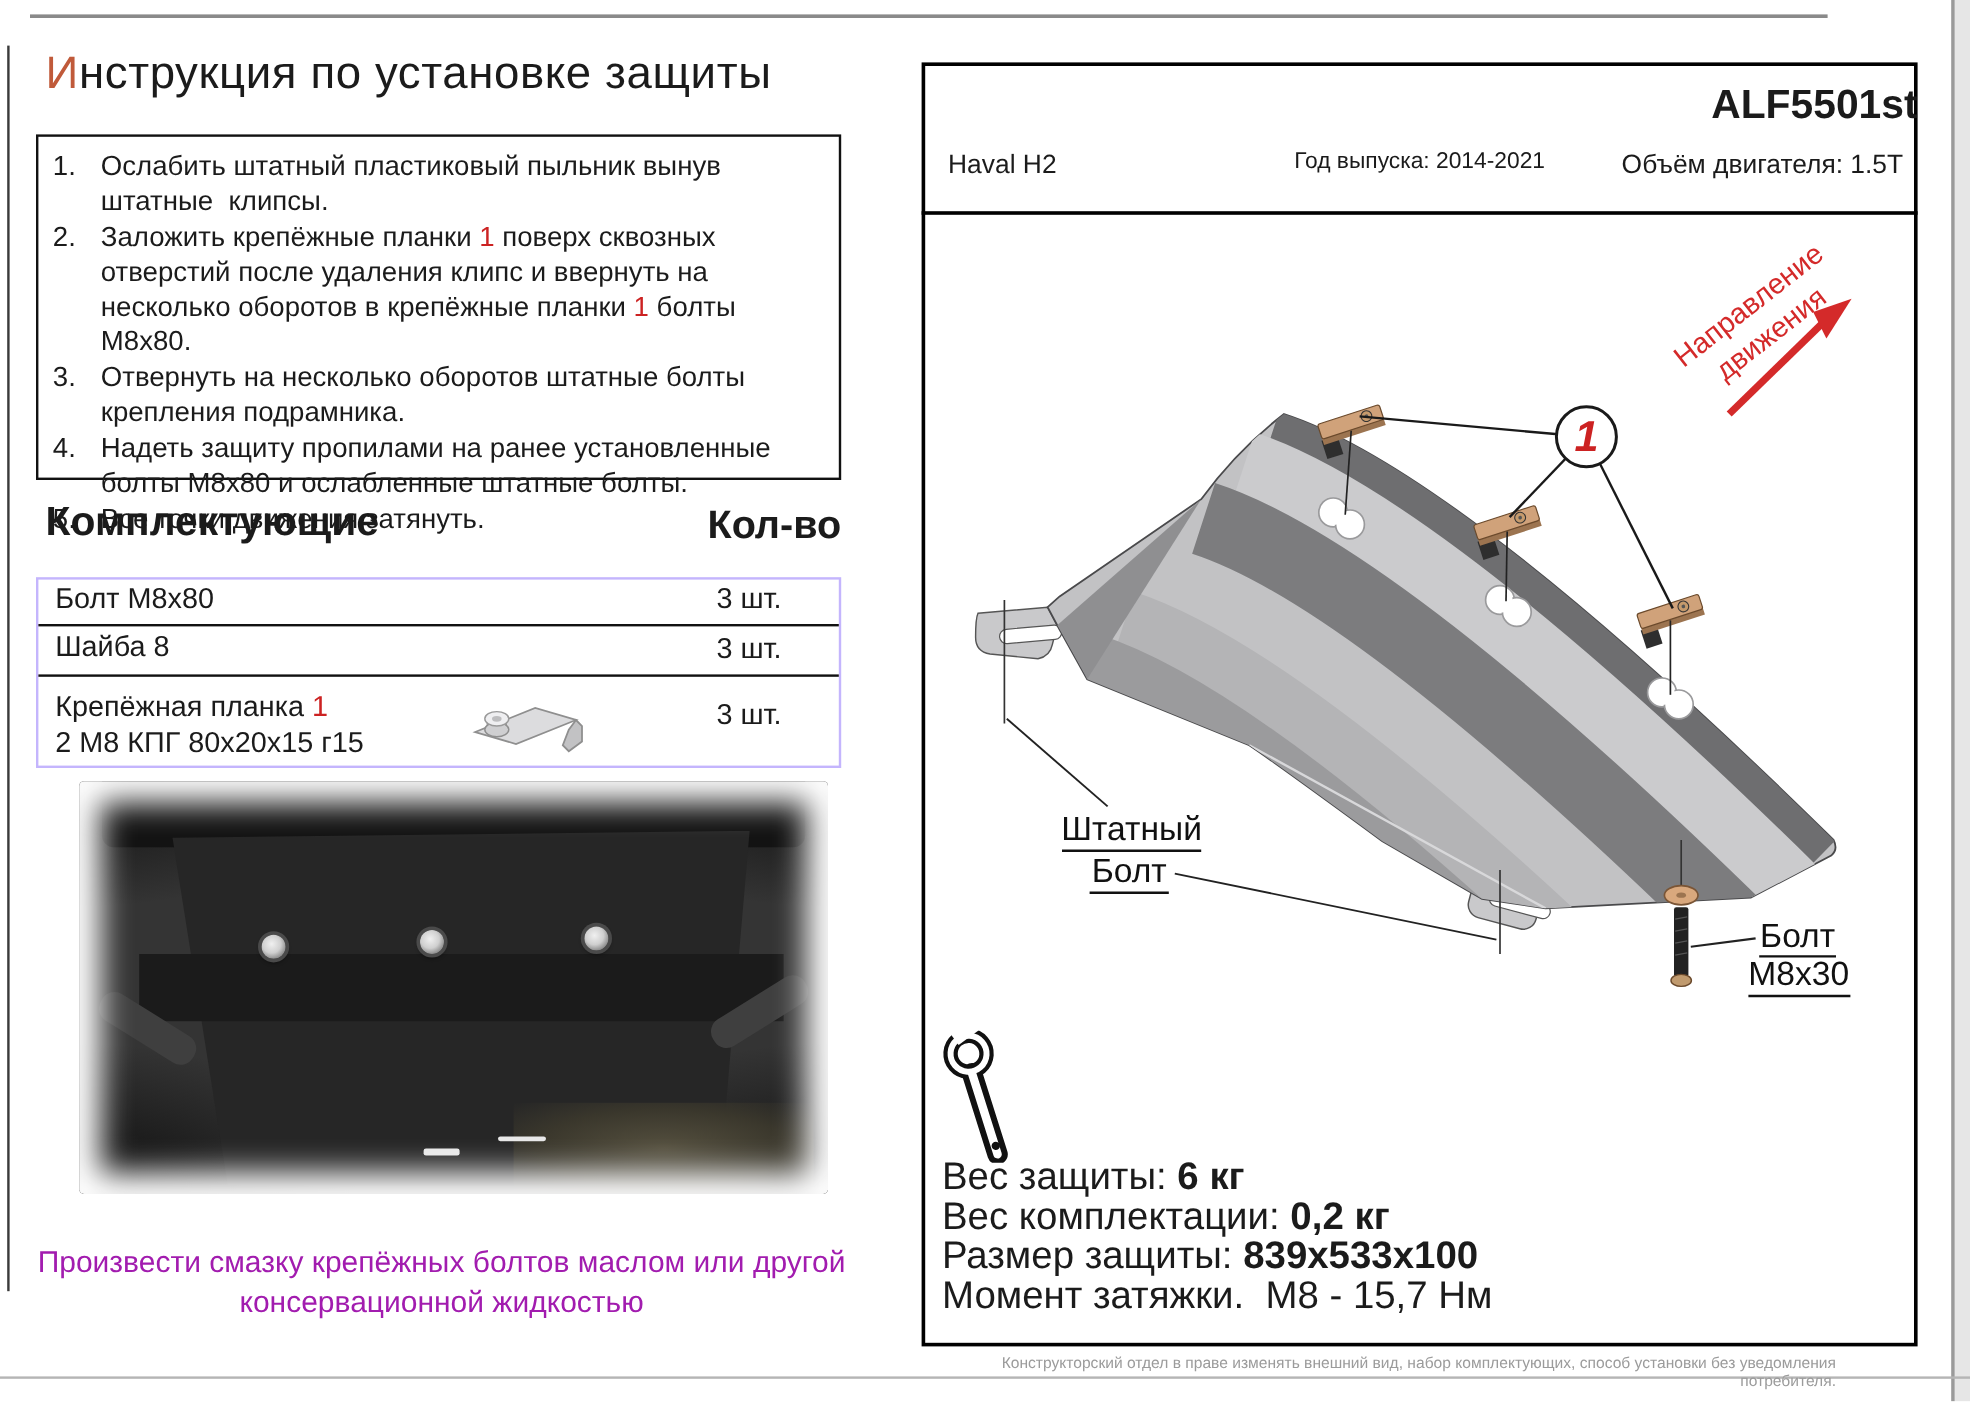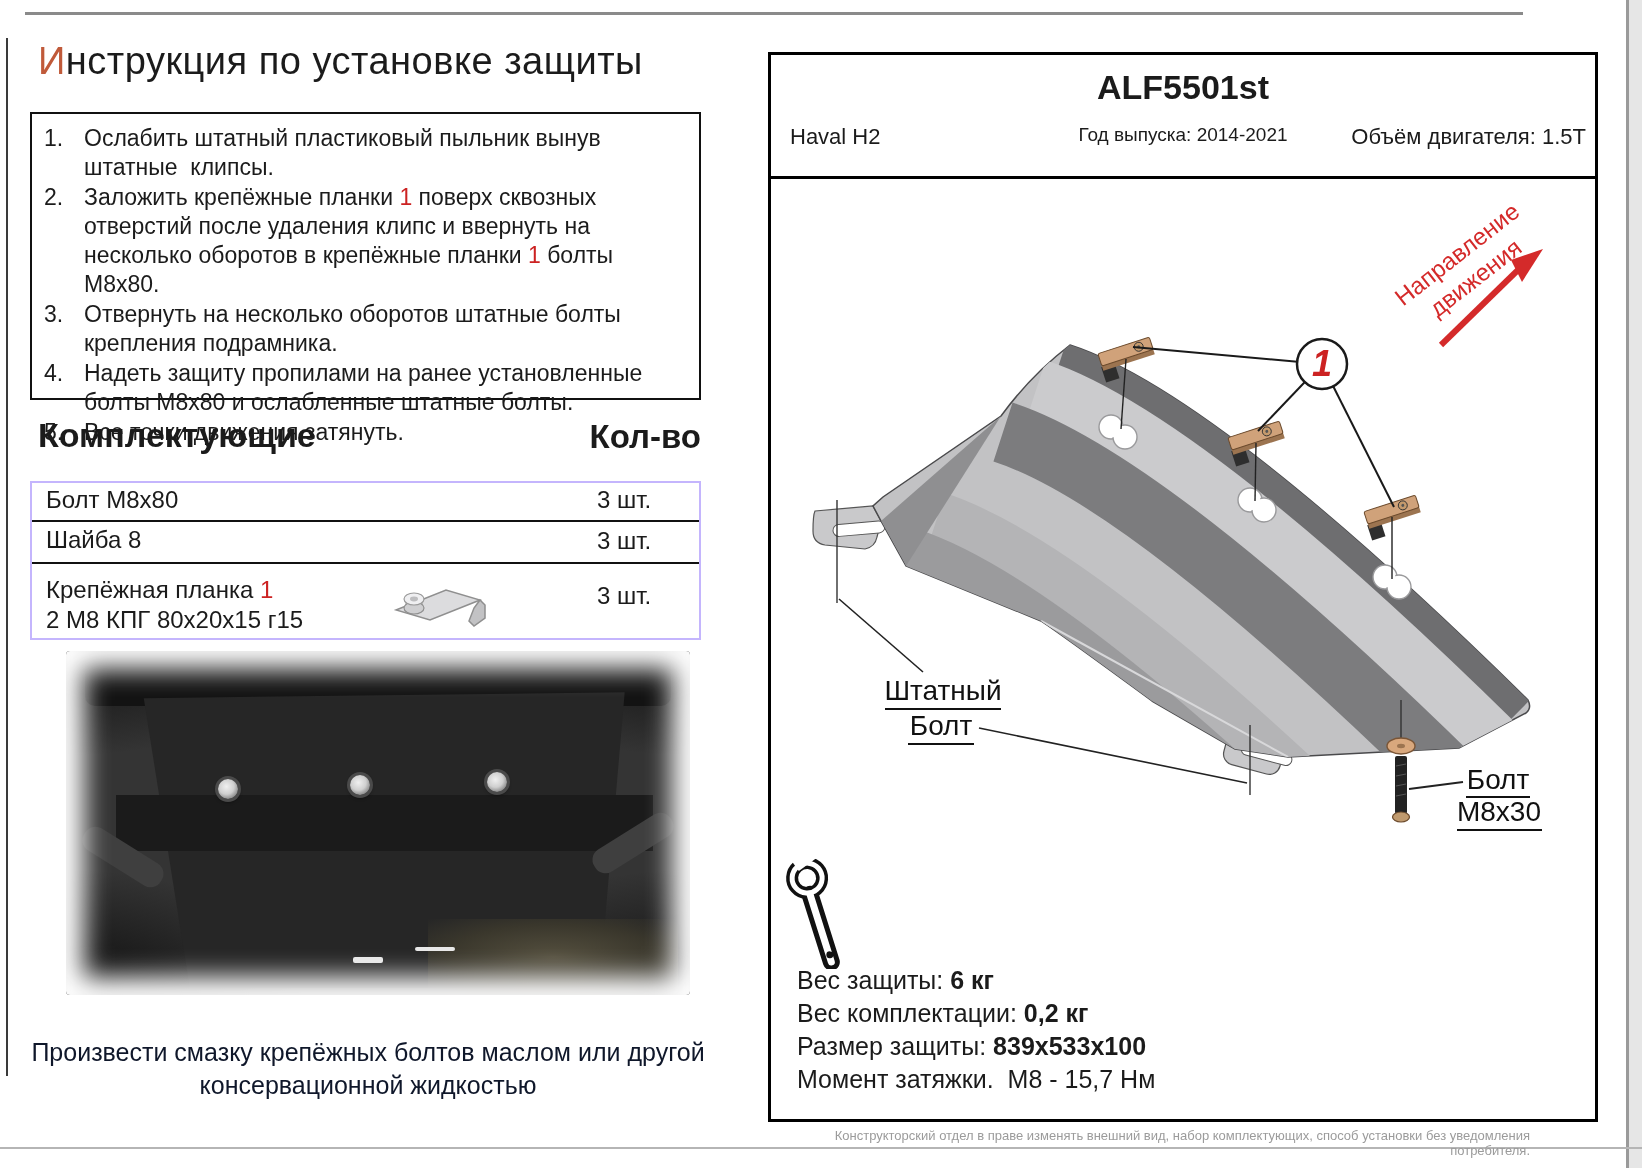--- a/index.html
+++ b/index.html
@@ -42,31 +42,31 @@
   #photo .plate-band{position:absolute;left:8%;top:42%;width:86%;height:16%;background:#1b1b1b;}
   #photo .arm{position:absolute;width:90px;height:26px;background:#3f3f3f;border-radius:12px;}
   #photo .machinery{position:absolute;left:58%;top:78%;width:40%;height:22%;background:
      radial-gradient(ellipse at 50% 50%, #55503f 0%, #3a372c 60%, rgba(40,38,30,0) 100%);}
   #photo .dash{position:absolute;background:#e8e8e8;border-radius:2px;}
   .bolt-dot{position:absolute;width:20px;height:20px;border-radius:50%;
      background:radial-gradient(circle at 42% 38%, #f0f0f0 0%, #cfcfcf 45%, #8a8a8a 75%, #5a5a5a 100%);
      box-shadow:0 0 0 3px #4a4a4a, 0 2px 4px #000;}
   #photo .vignette{position:absolute;left:0;top:0;right:0;bottom:0;box-shadow:inset 0 0 26px 18px #ffffff;}
   
-  #warning{left:30px;top:1036px;width:676px;text-align:center;color:#0f172a;font-size:25px;line-height:33px;}
+  #warning{left:30px;top:1036px;width:676px;text-align:center;color:#a21caf;font-size:25px;line-height:33px;}
   
   #panel{left:768px;top:52px;width:830px;height:1070px;border:3px solid #000;box-sizing:border-box;}
-  #panel-code{left:768px;top:68px;width:830px;text-align:center;font-size:34px;font-weight:bold;}
+  #panel-code{left:768px;top:68px;width:830px;text-align:right;font-size:34px;font-weight:bold;}
   #panel-vehicle{left:790px;top:124px;font-size:22px;}
   #panel-year{left:768px;top:124px;width:830px;text-align:center;font-size:19px;}
   #panel-engine{right:56px;top:124px;font-size:22px;}
   #panel-divider{left:768px;top:176px;width:830px;height:3px;background:#000;}
   #diagram{left:769px;top:179px;width:828px;height:790px;}
   
-  #specs{left:785px;top:964px;font-size:25px;line-height:33px;margin-left:12px;}
+  #specs{left:785px;top:964px;font-size:32px;line-height:33px;}
   #specs b{font-weight:bold;}
   
   #disclaimer{left:769px;top:1128px;width:761px;text-align:right;font-size:13px;color:#9b9b9b;}
   svg text{font-family:"Liberation Sans",sans-serif;}
 </style>
 </head>
 <body>
 
 <div id="canvas">
 

